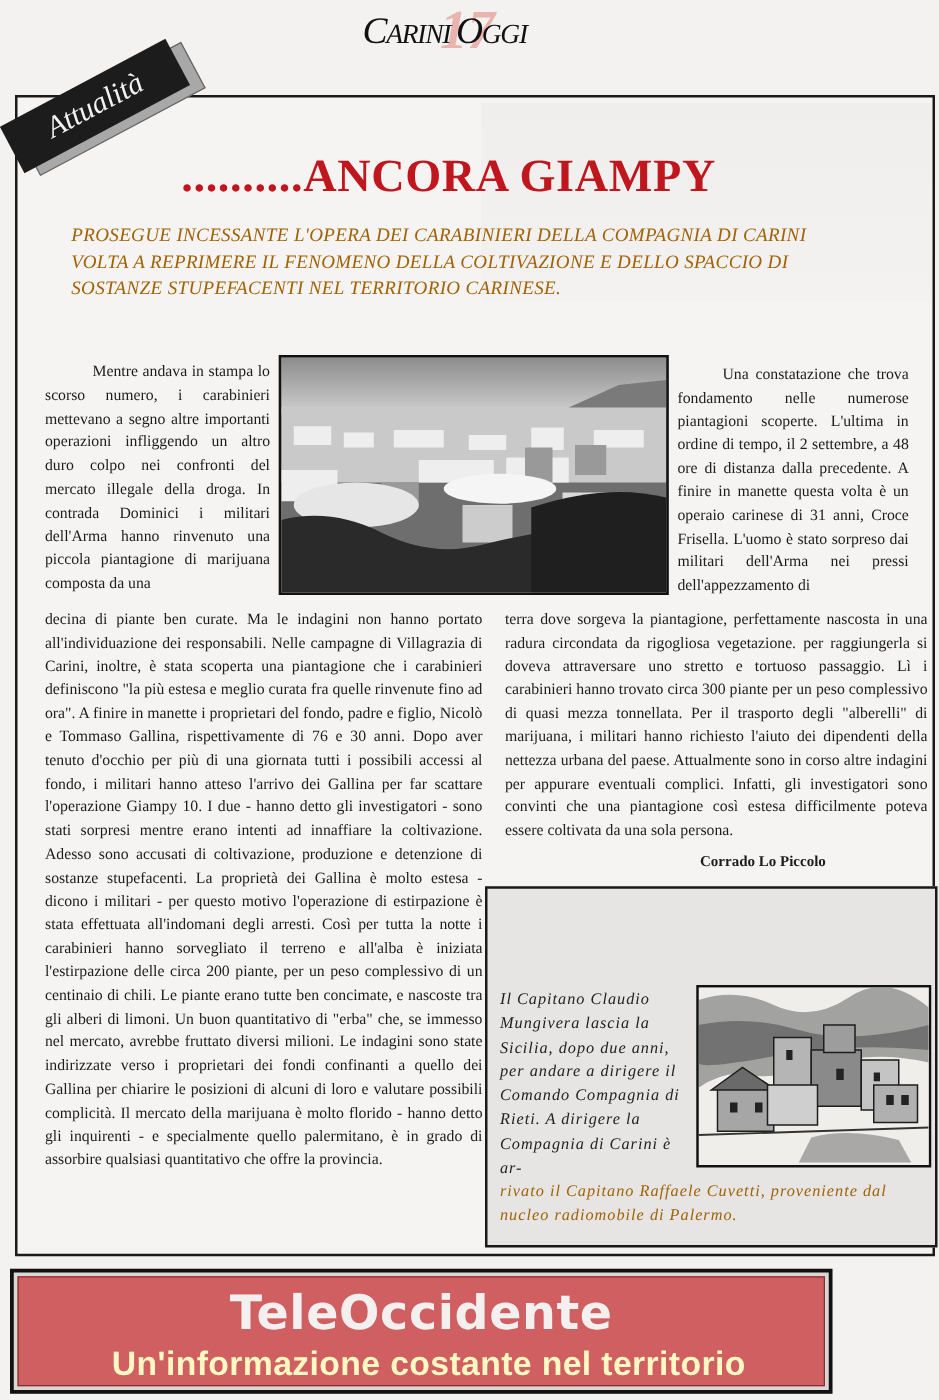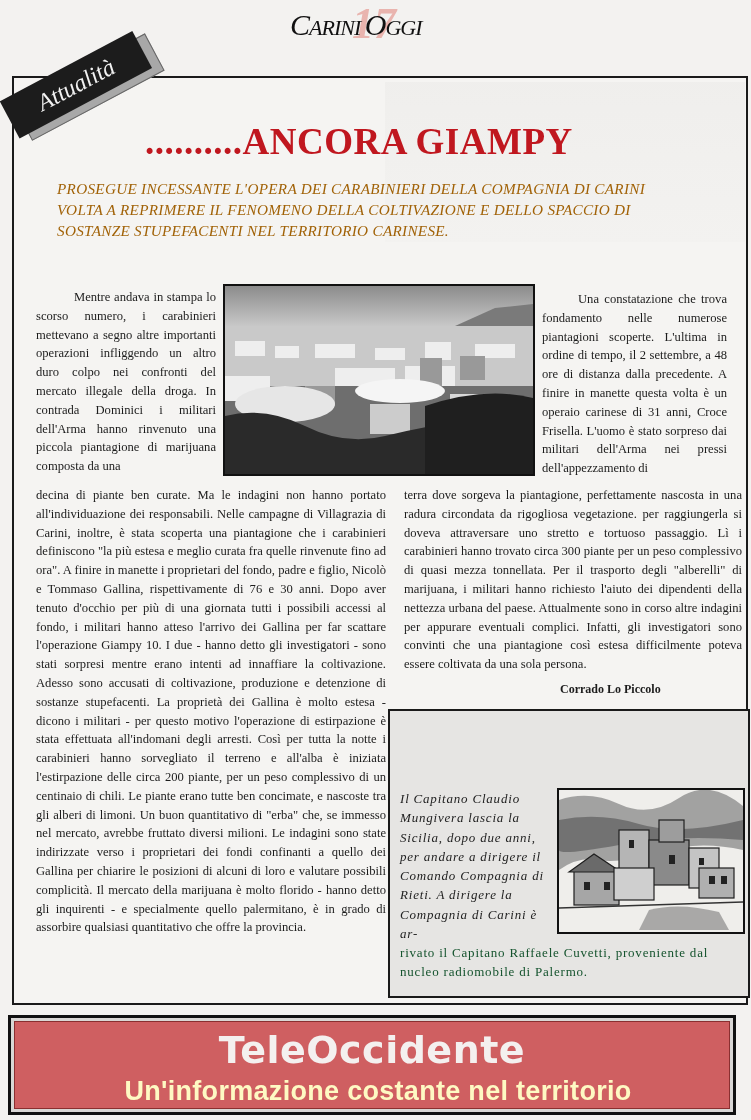--- a/index.html
+++ b/index.html
@@ -105,31 +105,31 @@
     font-family: "Liberation Serif", serif; font-style: italic; font-weight: bold;
     font-size: 15px; line-height: 20px; color: #1a1a1a; letter-spacing: .2px;
   }
   .sidebar-text {
     position: absolute; left: 10px; top: 78px; width: 150px;
     font-family: "Liberation Serif", serif; font-style: italic;
     font-size: 13px; line-height: 19.3px; color: #222; letter-spacing: .8px;
   }
   .sidebar-text-bottom {
     position: absolute; left: 10px; top: 232px; width: 345px;
-    font-family: "Liberation Serif", serif; 
-    font-size: 13px; line-height: 19.3px; color: #14532d; letter-spacing: .8px;
+    font-family: "Liberation Serif", serif; font-style: italic;
+    font-size: 13px; line-height: 19.3px; color: #a16207; letter-spacing: .8px;
   }
   .sketch {
     position: absolute; left: 167px; top: 77px; width: 188px; height: 146px;
     border: 2px solid #111; background: #f0efec; overflow: hidden;
   }
 
   
   .ad-banner {
-    position: absolute; left: 8px; top: 1015px; width: 728px; height: 100px;
+    position: absolute; left: 8px; top: 1015px; width: 658px; height: 100px;
     border: 3px solid #111; background: #d9d7d5; padding: 3px;
   }
   .ad-inner {
     width: 100%; height: 100%;
     background: #cf5f61;
     border: 1px solid #8a2f30;
     text-align: center;
   }
   .ad-title {
     font-family: "DejaVu Sans", "Liberation Sans", sans-serif; font-weight: bold;

